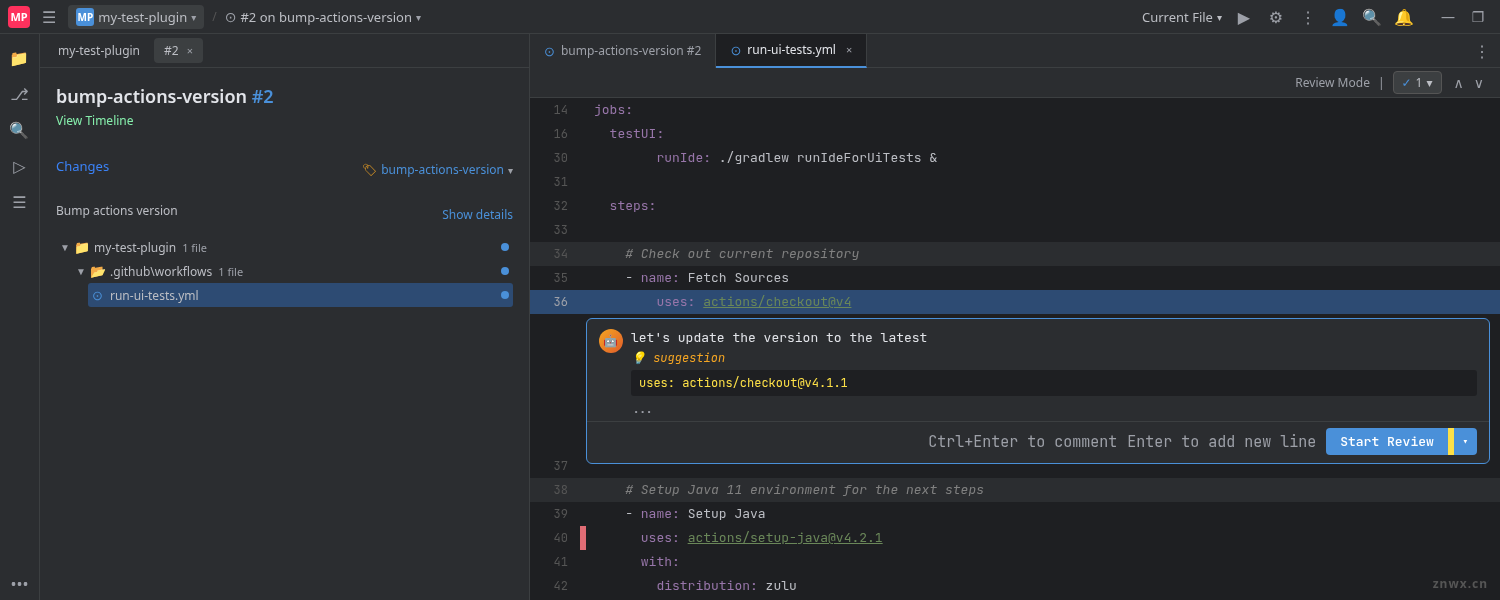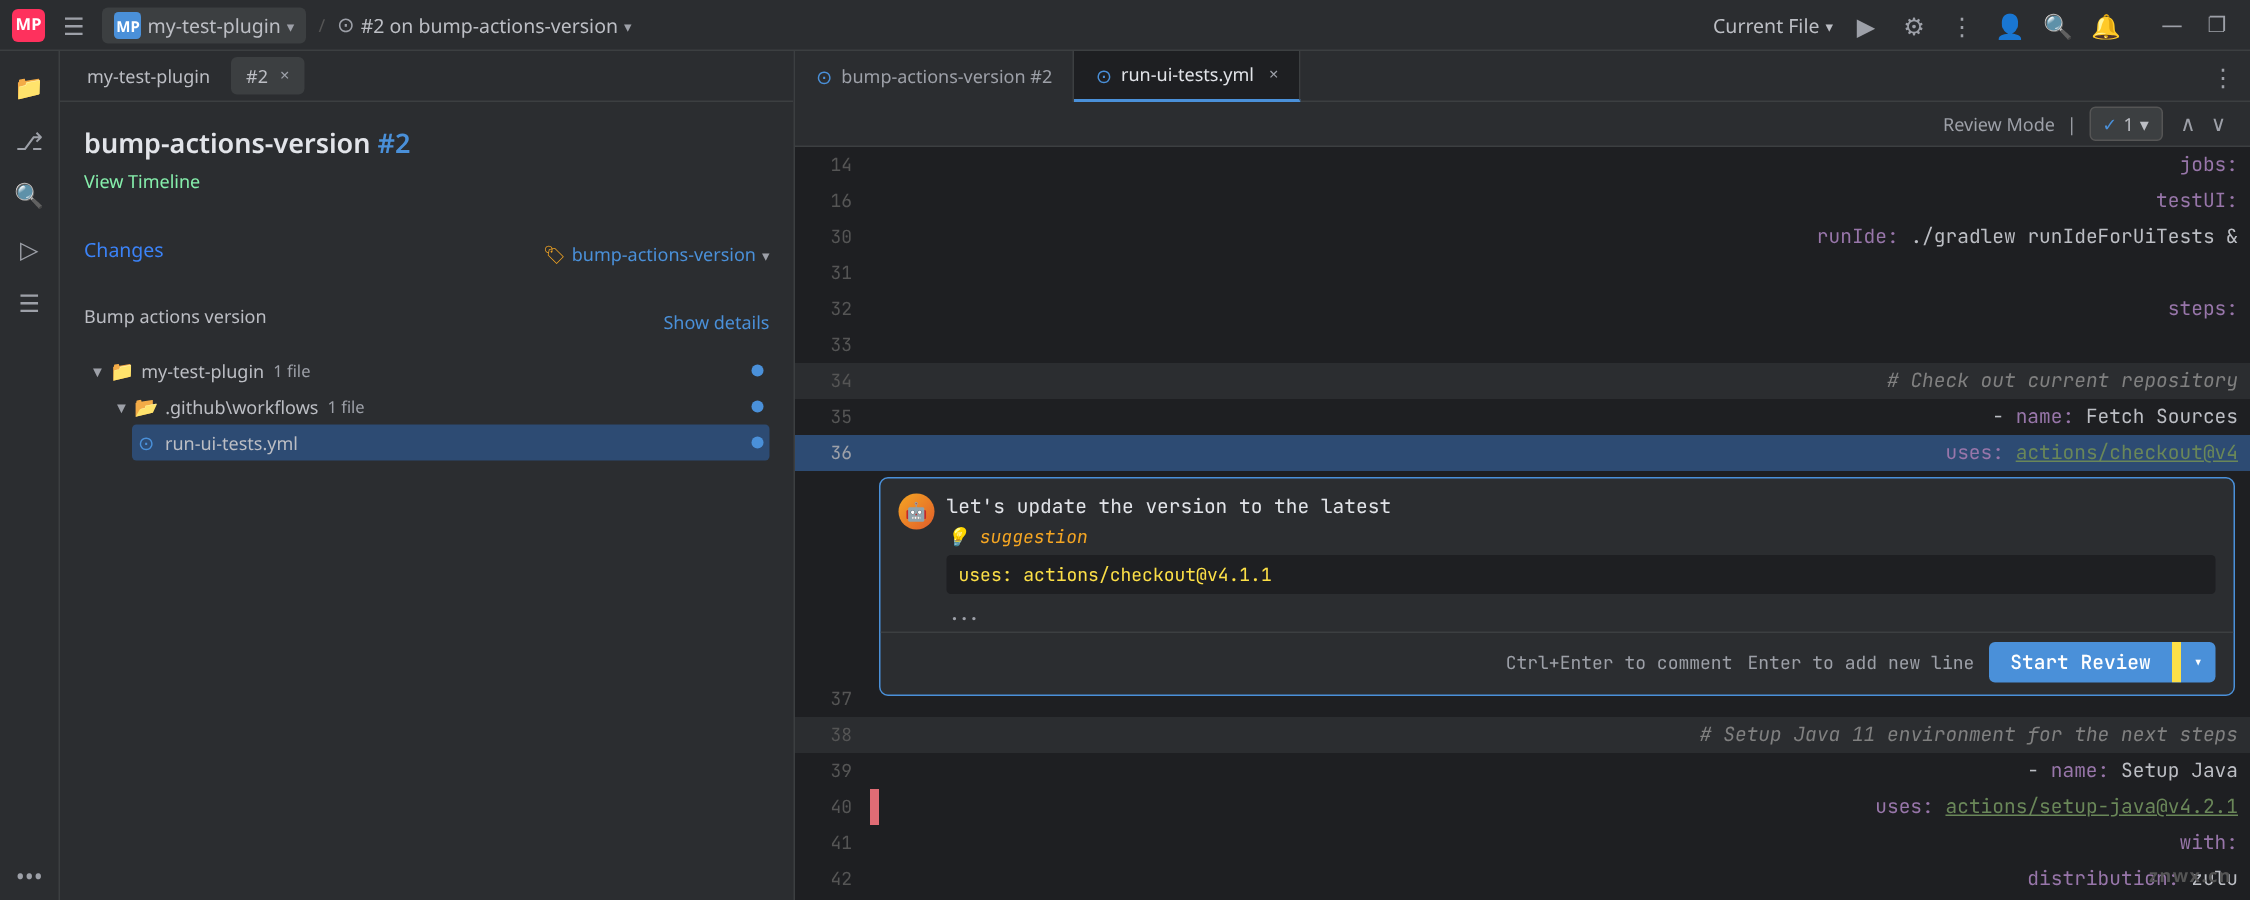--- a/index.html
+++ b/index.html
@@ -257,21 +257,20 @@
     .line-marker {
       width: 6px; flex-shrink: 0; background: transparent;
     }
     .line-marker.pink { background: #e06c75; }
     .line-code {
       padding: 1px 8px;
       white-space: pre;
       color: #bcbec4;
       line-height: 22px;
       flex: 1;
-      text-align: right;
     }
     .link-text { color: #6a8759; text-decoration: underline; }
     .comment-txt { color: #808080; font-style: italic; }
     .key { color: #9876aa; }
 
     
     .comment-popup {
       position: absolute;
       left: 56px;
       width: calc(100% - 66px);
@@ -298,21 +297,21 @@
     .suggestion-code {
       background: #1e1f22; border-radius: 3px; padding: 5px 8px;
       font-family: 'JetBrains Mono', 'Consolas', monospace; font-size: 12px;
       color: #fde047; margin-bottom: 4px;
     }
     .comment-ellipsis { color: #9da0a8; font-size: 13px; }
     .comment-footer {
       display: flex; align-items: center; justify-content: flex-end;
       padding: 6px 12px 8px; gap: 10px; border-top: 1px solid #3c3f41;
     }
-    .comment-hint { color: #9da0a8; font-size: 12px; }
+    .comment-hint { color: #9da0a8; font-size: 15px; }
     .start-review-btn {
       display: flex; align-items: center; gap: 0;
       background: #4a90d9; border-radius: 4px; overflow: hidden; cursor: pointer;
     }
     .start-review-main {
       padding: 5px 14px; color: white; font-size: 13px; font-weight: 500;
       border-right: 6px solid #fde047;
     }
     .start-review-arrow {
       padding: 5px 8px; color: white; font-size: 12px;

